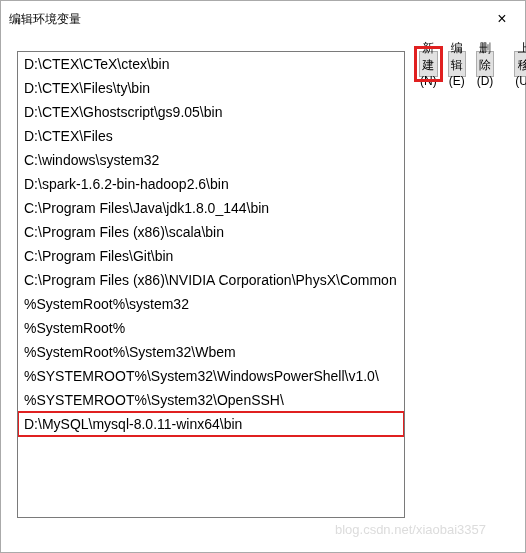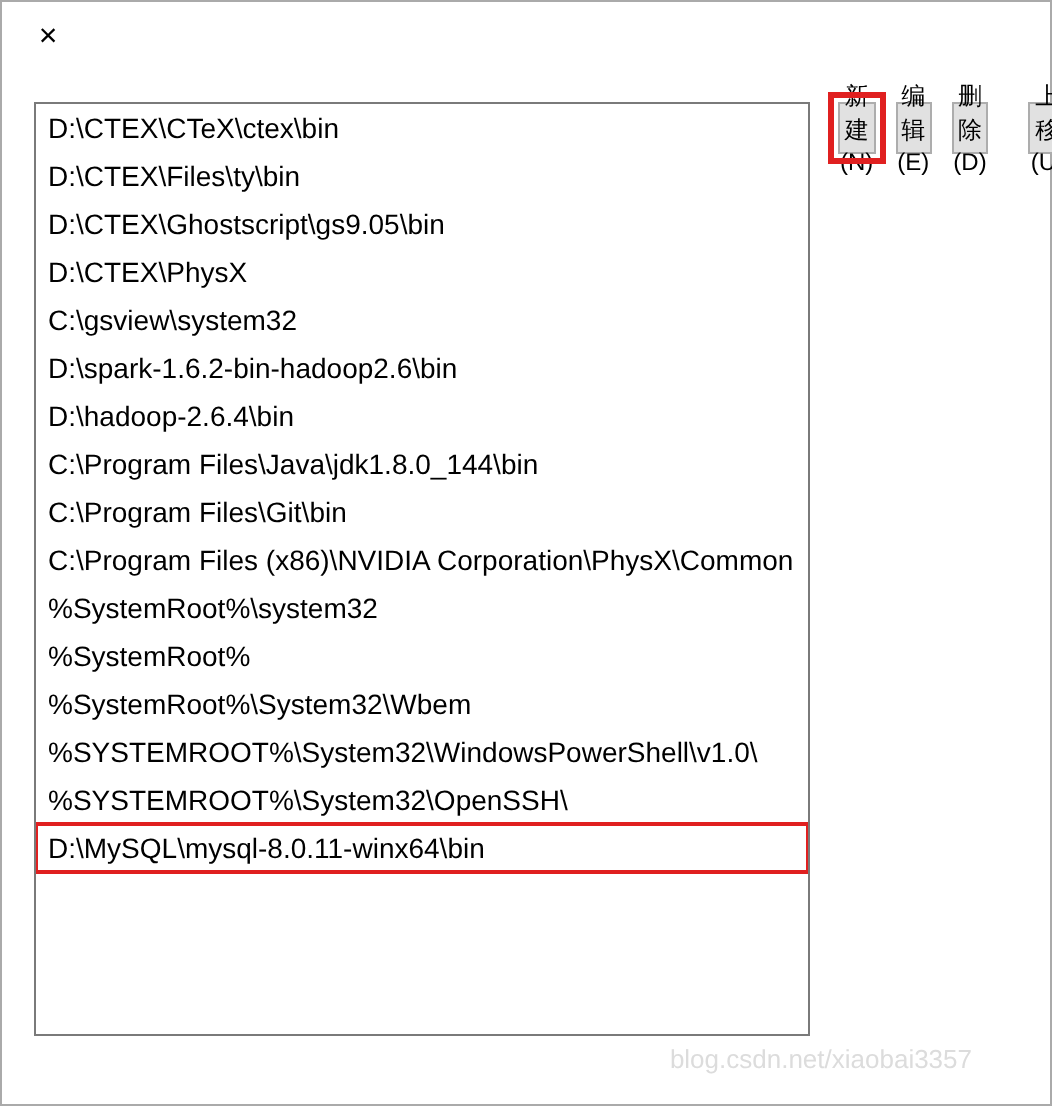--- a/index.html
+++ b/index.html
@@ -112,36 +112,37 @@
       pointer-events: none;
       z-index: 0;
       text-align: right;
     }
   </style>
 </head>
 <body>
 
 <div class="dialog">
   <div class="titlebar">
+    <span class="titlebar-title">编辑环境变量</span>
     <div class="close-btn">
       <span>×</span>
     </div>
   </div>
 
   <div class="content">
     <div class="list-container">
       <div class="list" id="path-list">
           <div class="list-item">D:\CTEX\CTeX\ctex\bin</div>
           <div class="list-item">D:\CTEX\Files\ty\bin</div>
           <div class="list-item">D:\CTEX\Ghostscript\gs9.05\bin</div>
-          <div class="list-item">D:\CTEX\PhysX</div>
-          <div class="list-item">C:\gsview\system32</div>
+          <div class="list-item">D:\CTEX\Files</div>
+          <div class="list-item">C:\windows\system32</div>
           <div class="list-item">D:\spark-1.6.2-bin-hadoop2.6\bin</div>
-          <div class="list-item">D:\hadoop-2.6.4\bin</div>
           <div class="list-item">C:\Program Files\Java\jdk1.8.0_144\bin</div>
+          <div class="list-item">C:\Program Files (x86)\scala\bin</div>
           <div class="list-item">C:\Program Files\Git\bin</div>
           <div class="list-item">C:\Program Files (x86)\NVIDIA Corporation\PhysX\Common</div>
           <div class="list-item">%SystemRoot%\system32</div>
           <div class="list-item">%SystemRoot%</div>
           <div class="list-item">%SystemRoot%\System32\Wbem</div>
           <div class="list-item">%SYSTEMROOT%\System32\WindowsPowerShell\v1.0\</div>
           <div class="list-item">%SYSTEMROOT%\System32\OpenSSH\</div>
           <div class="list-item highlighted">D:\MySQL\mysql-8.0.11-winx64\bin</div>
         </div>
     </div>

